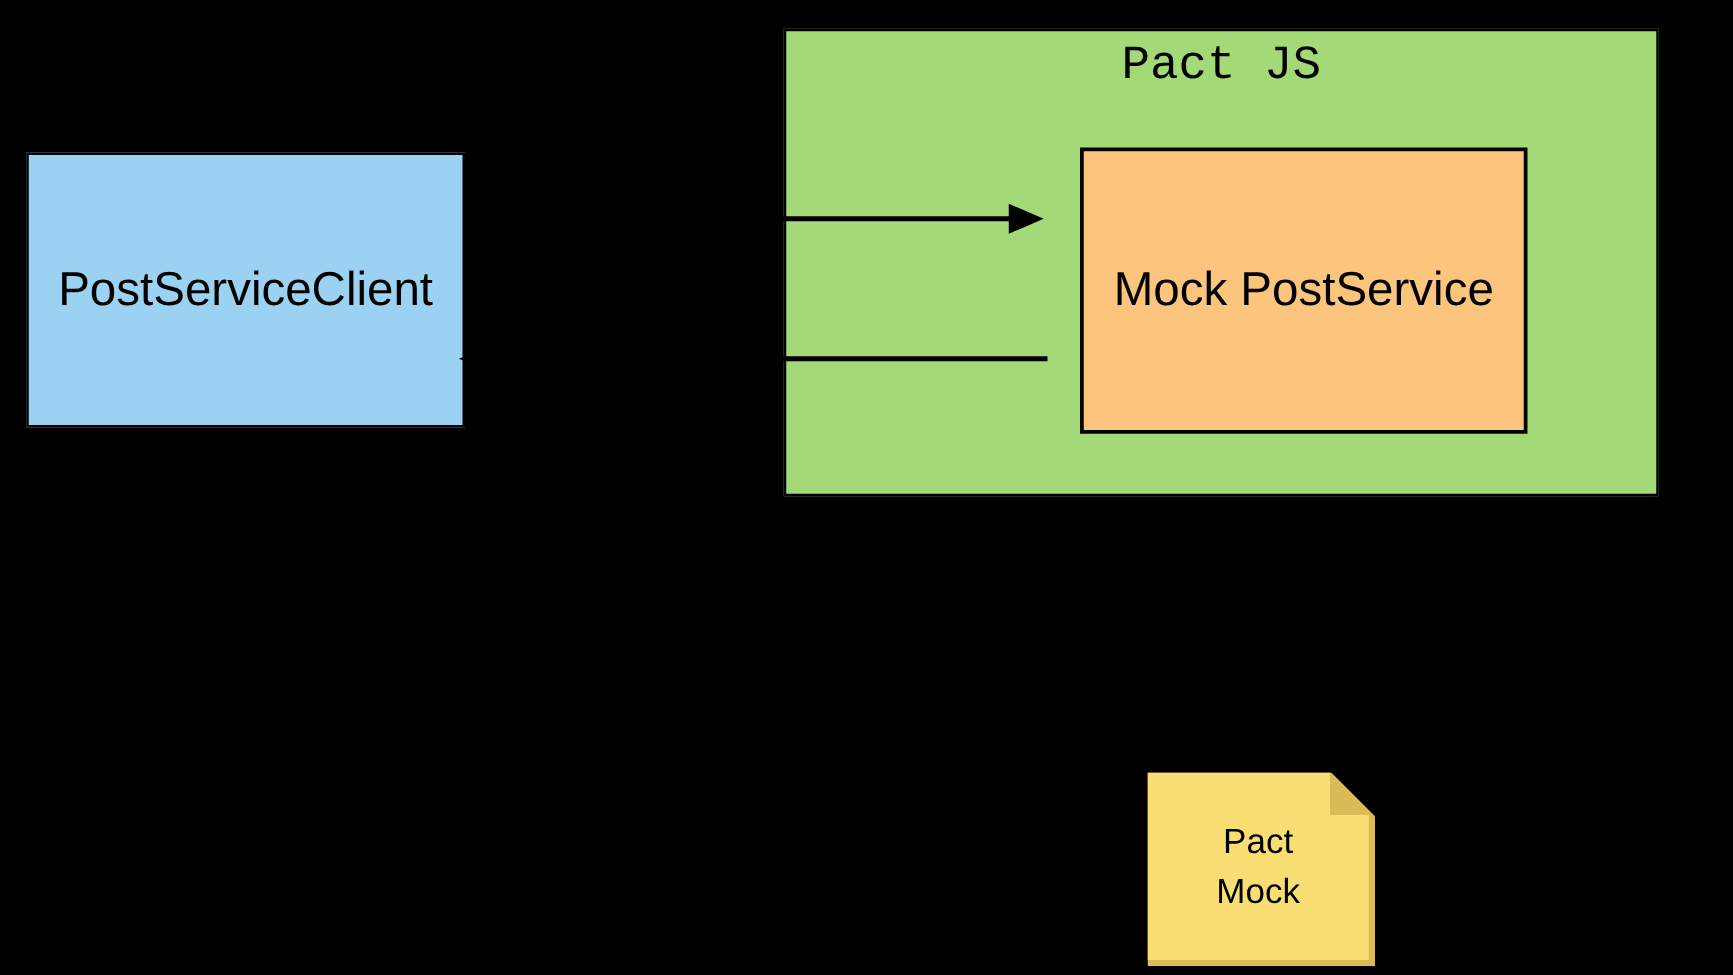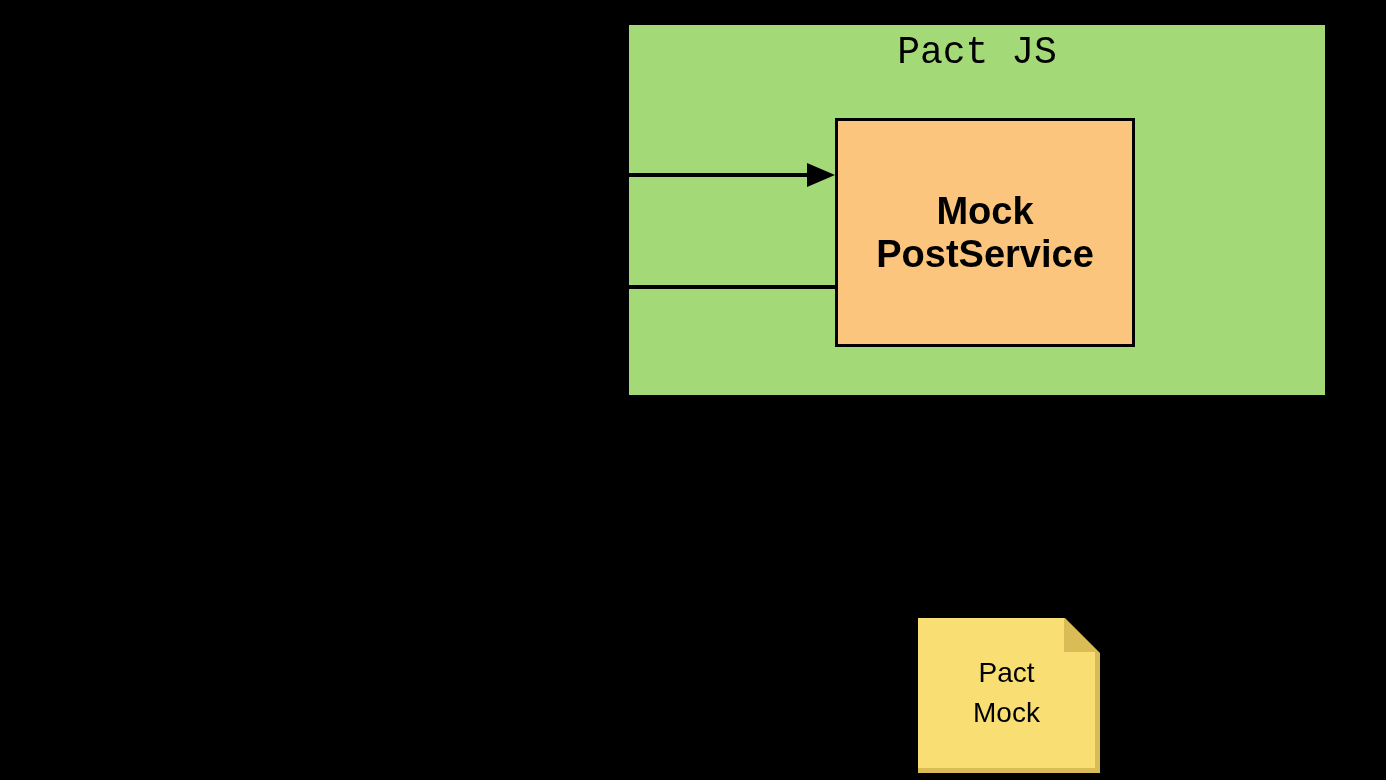--- a/index.html
+++ b/index.html
@@ -37,25 +37,24 @@
     font-family: Liberation Mono, monospace;
   }
   #pactjs-title {
     position: absolute;
     left: 0; right: 0; top: 6px;
     text-align: center;
     font-size: 38px;
     line-height: 44px;
   }
   #mock-box {
-    left: 835px; top: 118px; width: 300px; height: 229px;
+    left: 864px; top: 118px; width: 358px; height: 229px;
     background: var(--mock-fill, #FBC57D);
     border: 3px solid var(--stroke, #000000);
     font-size: 38px;
-    font-weight: bold;
   }
   .arrow-line {
     position: absolute;
     height: 4px;
     background: var(--stroke, #000000);
   }
   .arrow-head {
     position: absolute;
     width: 0; height: 0;
   }
@@ -91,20 +90,23 @@
     font-size: 28px;
     line-height: 40px;
     text-align: center;
   }
 </style>
 </head>
 <body>
 
 <div id="stage" style="--bg: #000000; --stroke: #000000; --consumer-fill: #9CD2F1; --pactjs-fill: #A3D977; --mock-fill: #FBC57D; --note-fill: #F9DF73; --note-shadow: #D9BC55;">
 
+  <div class="box" id="consumer-box">
+    <span>PostServiceClient</span>
+  </div>
 
   <div class="box" id="pactjs-box">
     <div id="pactjs-title">Pact JS</div>
   </div>
 
   <div class="box" id="mock-box">
     <span>Mock PostService</span>
   </div>
 
   <div class="arrow-line" id="request-line"></div>

